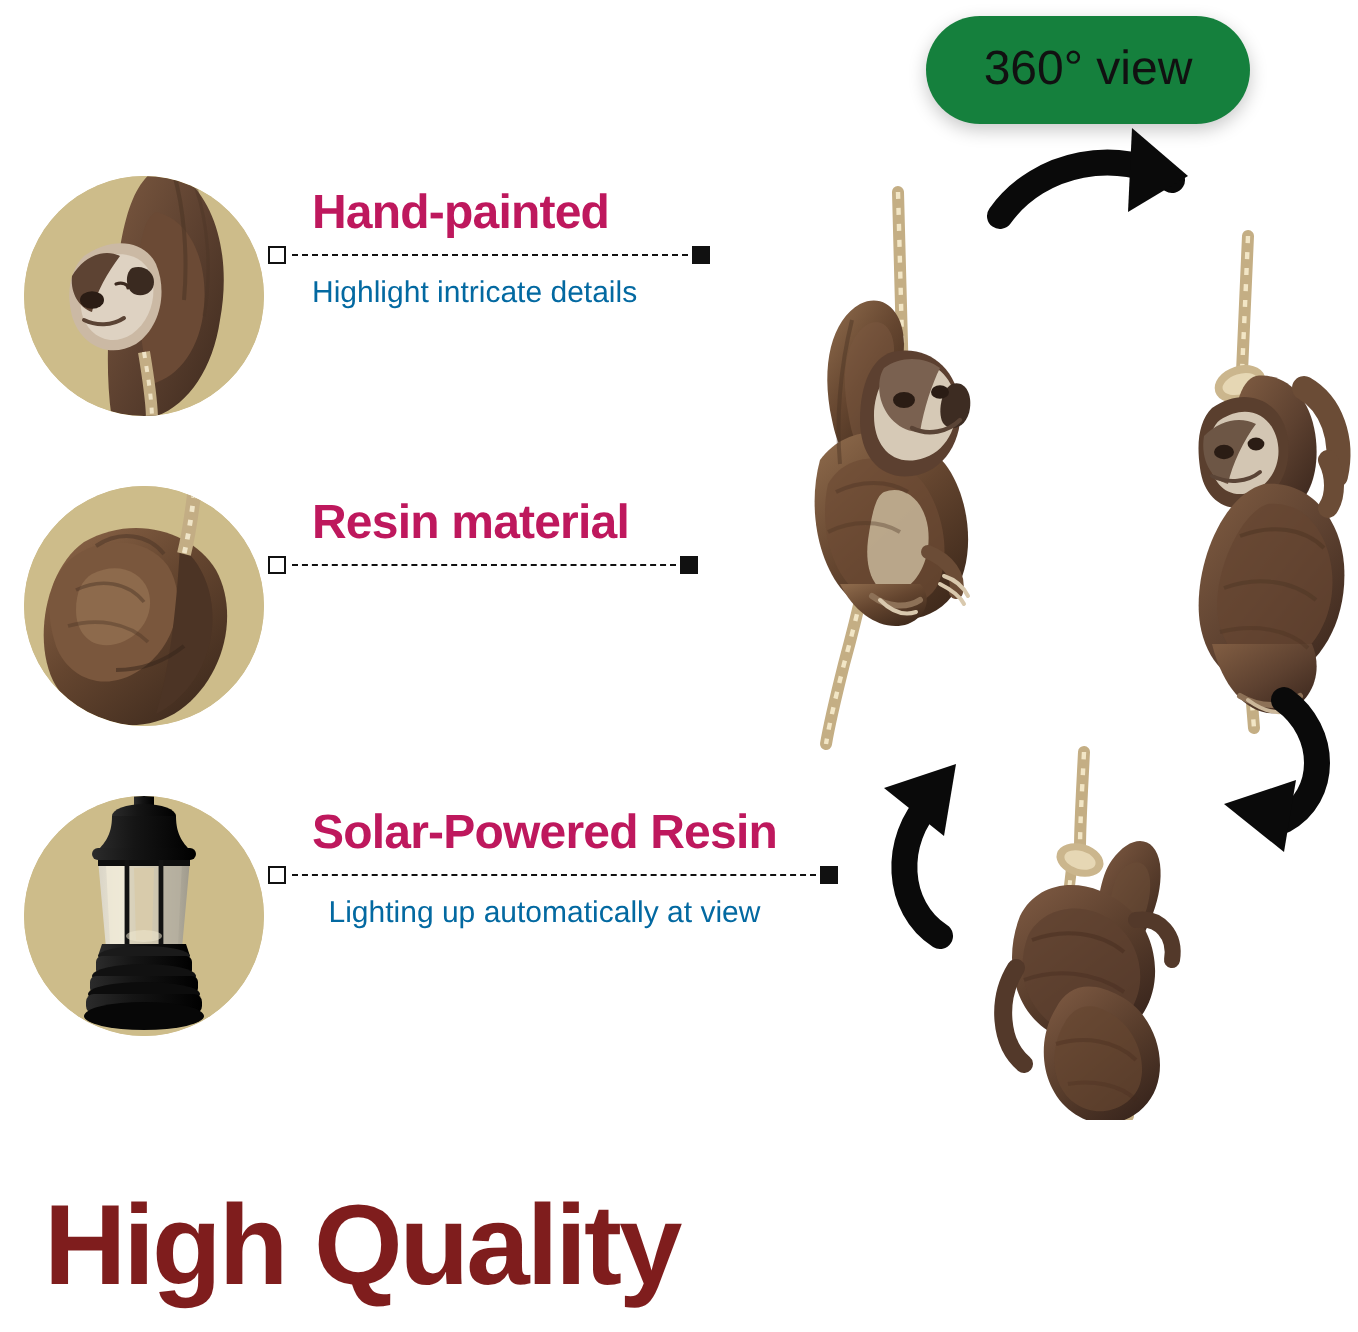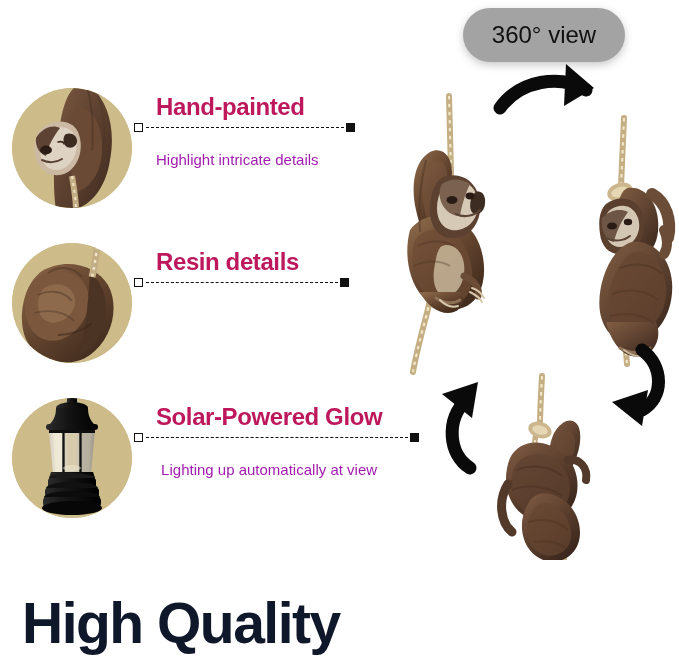--- a/index.html
+++ b/index.html
@@ -79,56 +79,56 @@
   }
   .rule .sq-solid {
     position: absolute;
     top: 2px;
     width: 9px;
     height: 9px;
     background: #111111;
   }
   .feature-sub {
     font-size: 15px;
-    color: #a21caf;
+    color: #0369a1;
     white-space: nowrap;
     text-align: center;
     line-height: 1.2;
     padding-left: 22px;
-    margin-top: 16px;
+    margin-top: 3px;
   }
 
   
   .feature-1 .dash  { width: 198px; }
   .feature-1 .sq-solid { left: 212px; }
   .feature-2 .dash  { width: 192px; }
   .feature-2 .sq-solid { left: 206px; }
   .feature-3 .dash  { width: 262px; }
   .feature-3 .sq-solid { left: 276px; }
 
   
   .headline {
     position: absolute;
     left: 22px;
     bottom: 14px;
     font-size: 57px;
     font-weight: bold;
-    color: #0f172a;
+    color: #7f1d1d;
     letter-spacing: -1.5px;
     line-height: 1;
   }
 
   
   .badge {
     position: absolute;
     left: 463px;
     top: 8px;
     width: 162px;
     height: 54px;
-    background: #a3a3a3;
+    background: #15803d;
     border-radius: 27px;
     box-shadow: 0 3px 9px rgba(0,0,0,0.22);
     display: flex;
     align-items: center;
     justify-content: center;
     font-size: 24px;
     color: #111111;
     white-space: nowrap;
   }
 
@@ -210,21 +210,21 @@
           <path d="M36 30 C48 22 62 24 70 34" stroke="#4a3425" stroke-width="2" fill="none" opacity="0.5"></path>
           <path d="M26 52 C38 46 52 48 60 58" stroke="#4a3425" stroke-width="1.8" fill="none" opacity="0.45"></path>
           <path d="M22 70 C36 66 52 68 62 78" stroke="#4a3425" stroke-width="1.8" fill="none" opacity="0.4"></path>
           <path d="M46 92 C58 92 70 88 80 80" stroke="#33241a" stroke-width="2" fill="none" opacity="0.5"></path>
           <path d="M86 -4 C84 14 82 26 80 34" stroke="#c3ad84" stroke-width="7" fill="none"></path>
           <path d="M86 -4 C84 14 82 26 80 34" stroke="#f0e5c8" stroke-width="2.4" fill="none" stroke-dasharray="3 4"></path>
         </g>
       </svg>
     </div>
     <div class="feature-text">
-      <div class="feature-title">Resin details</div>
+      <div class="feature-title">Resin material</div>
       <div class="rule">
         <span class="sq-open"></span>
         <span class="dash"></span>
         <span class="sq-solid"></span>
       </div>
     </div>
   </div>
 
   <div class="feature feature-3">
     <div class="thumb">
@@ -265,21 +265,21 @@
           <ellipse cx="60" cy="90" rx="26" ry="6" fill="#111111"></ellipse>
           <rect x="33" y="90" width="54" height="9" rx="3" fill="url(#blk)"></rect>
           <ellipse cx="60" cy="99" rx="28" ry="6" fill="#0c0c0c"></ellipse>
           <rect x="31" y="99" width="58" height="10" rx="4" fill="url(#blk)"></rect>
           <ellipse cx="60" cy="110" rx="30" ry="7" fill="#070707"></ellipse>
           <ellipse cx="60" cy="70" rx="9" ry="3" fill="#efe7cf" opacity="0.55"></ellipse>
         </g>
       </svg>
     </div>
     <div class="feature-text">
-      <div class="feature-title">Solar-Powered Glow</div>
+      <div class="feature-title">Solar-Powered Resin</div>
       <div class="rule">
         <span class="sq-open"></span>
         <span class="dash"></span>
         <span class="sq-solid"></span>
       </div>
       <div class="feature-sub">Lighting up automatically at view</div>
     </div>
   </div>
 
   <div class="headline">High Quality</div>

